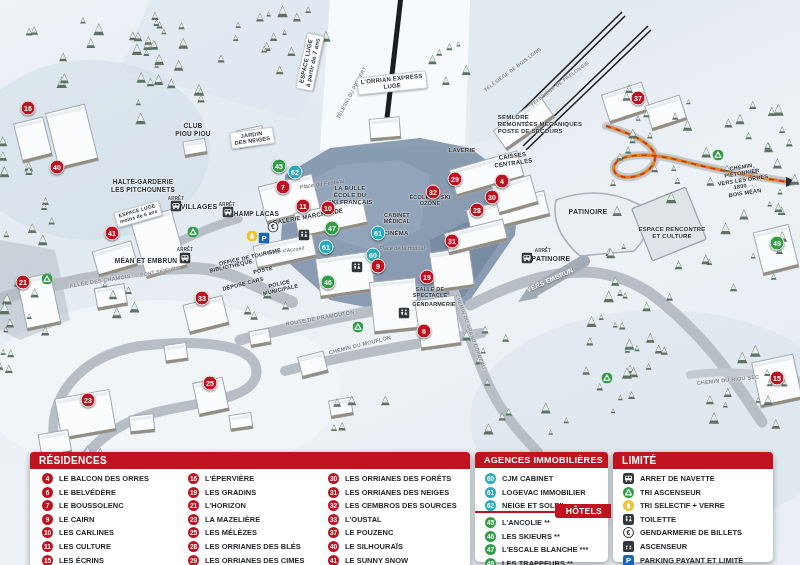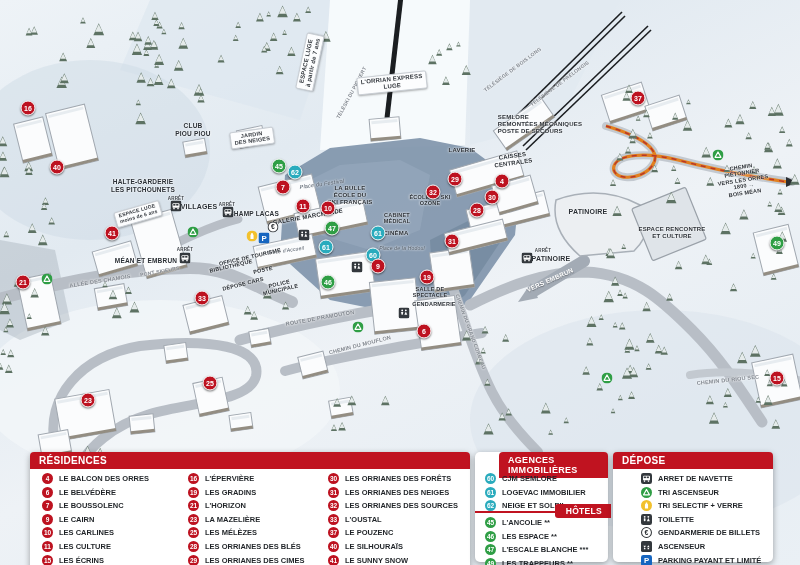--- a/index.html
+++ b/index.html
@@ -921,21 +921,21 @@
         <div class="lrow">
           <span class="crc" style="background: rgb(189, 18, 32);">30</span>
           <span class="rlb">LES ORRIANES DES FORÊTS</span>
         </div>
         <div class="lrow">
           <span class="crc" style="background: rgb(189, 18, 32);">31</span>
           <span class="rlb">LES ORRIANES DES NEIGES</span>
         </div>
         <div class="lrow">
           <span class="crc" style="background: rgb(189, 18, 32);">32</span>
-          <span class="rlb">LES ORRIANES DES SOURCES</span>
+          <span class="rlb">LES CEMBROS DES SOURCES</span>
         </div>
         <div class="lrow">
           <span class="crc" style="background: rgb(189, 18, 32);">33</span>
           <span class="rlb">L'OUSTAL</span>
         </div>
         <div class="lrow">
           <span class="crc" style="background: rgb(189, 18, 32);">37</span>
           <span class="rlb">LE POUZENC</span>
         </div>
         <div class="lrow">
@@ -943,60 +943,60 @@
           <span class="rlb">LE SILHOURAÏS</span>
         </div>
         <div class="lrow">
           <span class="crc" style="background: rgb(189, 18, 32);">41</span>
           <span class="rlb">LE SUNNY SNOW</span>
         </div>
       </div>
   </div>
 
   <div class="panel" style="left:475px;top:452px;width:133px;height:110px;">
-    <div class="phead" style="font-size:9px;margin-left:24px;">AGENCES IMMOBILIÈRES</div>
+    <div class="phead" style="font-size:9px;">AGENCES IMMOBILIÈRES</div>
     <div class="col" style="left:10px;top:21px;" id="ag-col">
         <div class="lrow">
           <span class="crc" style="background: rgb(42, 171, 189);">60</span>
-          <span class="rlb">CJM SEMLORE</span>
+          <span class="rlb">CJM CABINET</span>
         </div>
         <div class="lrow">
           <span class="crc" style="background: rgb(42, 171, 189);">61</span>
           <span class="rlb">LOGEVAC IMMOBILIER</span>
         </div>
         <div class="lrow">
           <span class="crc" style="background: rgb(42, 171, 189);">62</span>
           <span class="rlb">NEIGE ET SOLEIL</span>
         </div>
       </div>
     <div class="hline"></div>
     <div class="htag">HÔTELS</div>
     <div class="col" style="left:10px;top:65px;" id="ho-col">
         <div class="lrow">
           <span class="crc" style="background: rgb(47, 158, 69);">45</span>
           <span class="rlb">L'ANCOLIE **</span>
         </div>
         <div class="lrow">
           <span class="crc" style="background: rgb(47, 158, 69);">46</span>
-          <span class="rlb">LES ESPACE **</span>
+          <span class="rlb">LES SKIEURS **</span>
         </div>
         <div class="lrow">
           <span class="crc" style="background: rgb(47, 158, 69);">47</span>
           <span class="rlb">L'ESCALE BLANCHE ***</span>
         </div>
         <div class="lrow">
           <span class="crc" style="background: rgb(47, 158, 69);">49</span>
           <span class="rlb">LES TRAPPEURS **</span>
         </div>
       </div>
   </div>
 
   <div class="panel" style="left:613px;top:452px;width:160px;height:110px;">
-    <div class="phead">DÉPOSE</div>
-    <div class="col" style="left:28px;top:21px;" id="lg-col">
+    <div class="phead">LIMITÉ</div>
+    <div class="col" style="left:10px;top:21px;" id="lg-col">
         <div class="lrow">
           <span class="iwrap"><svg width="11" height="11" viewBox="0 0 12 12">
               <rect width="12" height="12" rx="2.5" fill="#33383d"></rect>
               <rect x="2.2" y="3" width="7.6" height="5" rx="1" fill="#fff"></rect>
               <rect x="3" y="3.8" width="2.4" height="1.8" fill="#33383d"></rect>
               <rect x="6.2" y="3.8" width="2.4" height="1.8" fill="#33383d"></rect>
               <circle cx="3.8" cy="8.8" r="0.9" fill="#fff"></circle>
               <circle cx="8.2" cy="8.8" r="0.9" fill="#fff"></circle>
             </svg></span>
           <span class="rlb">ARRET DE NAVETTE</span>

